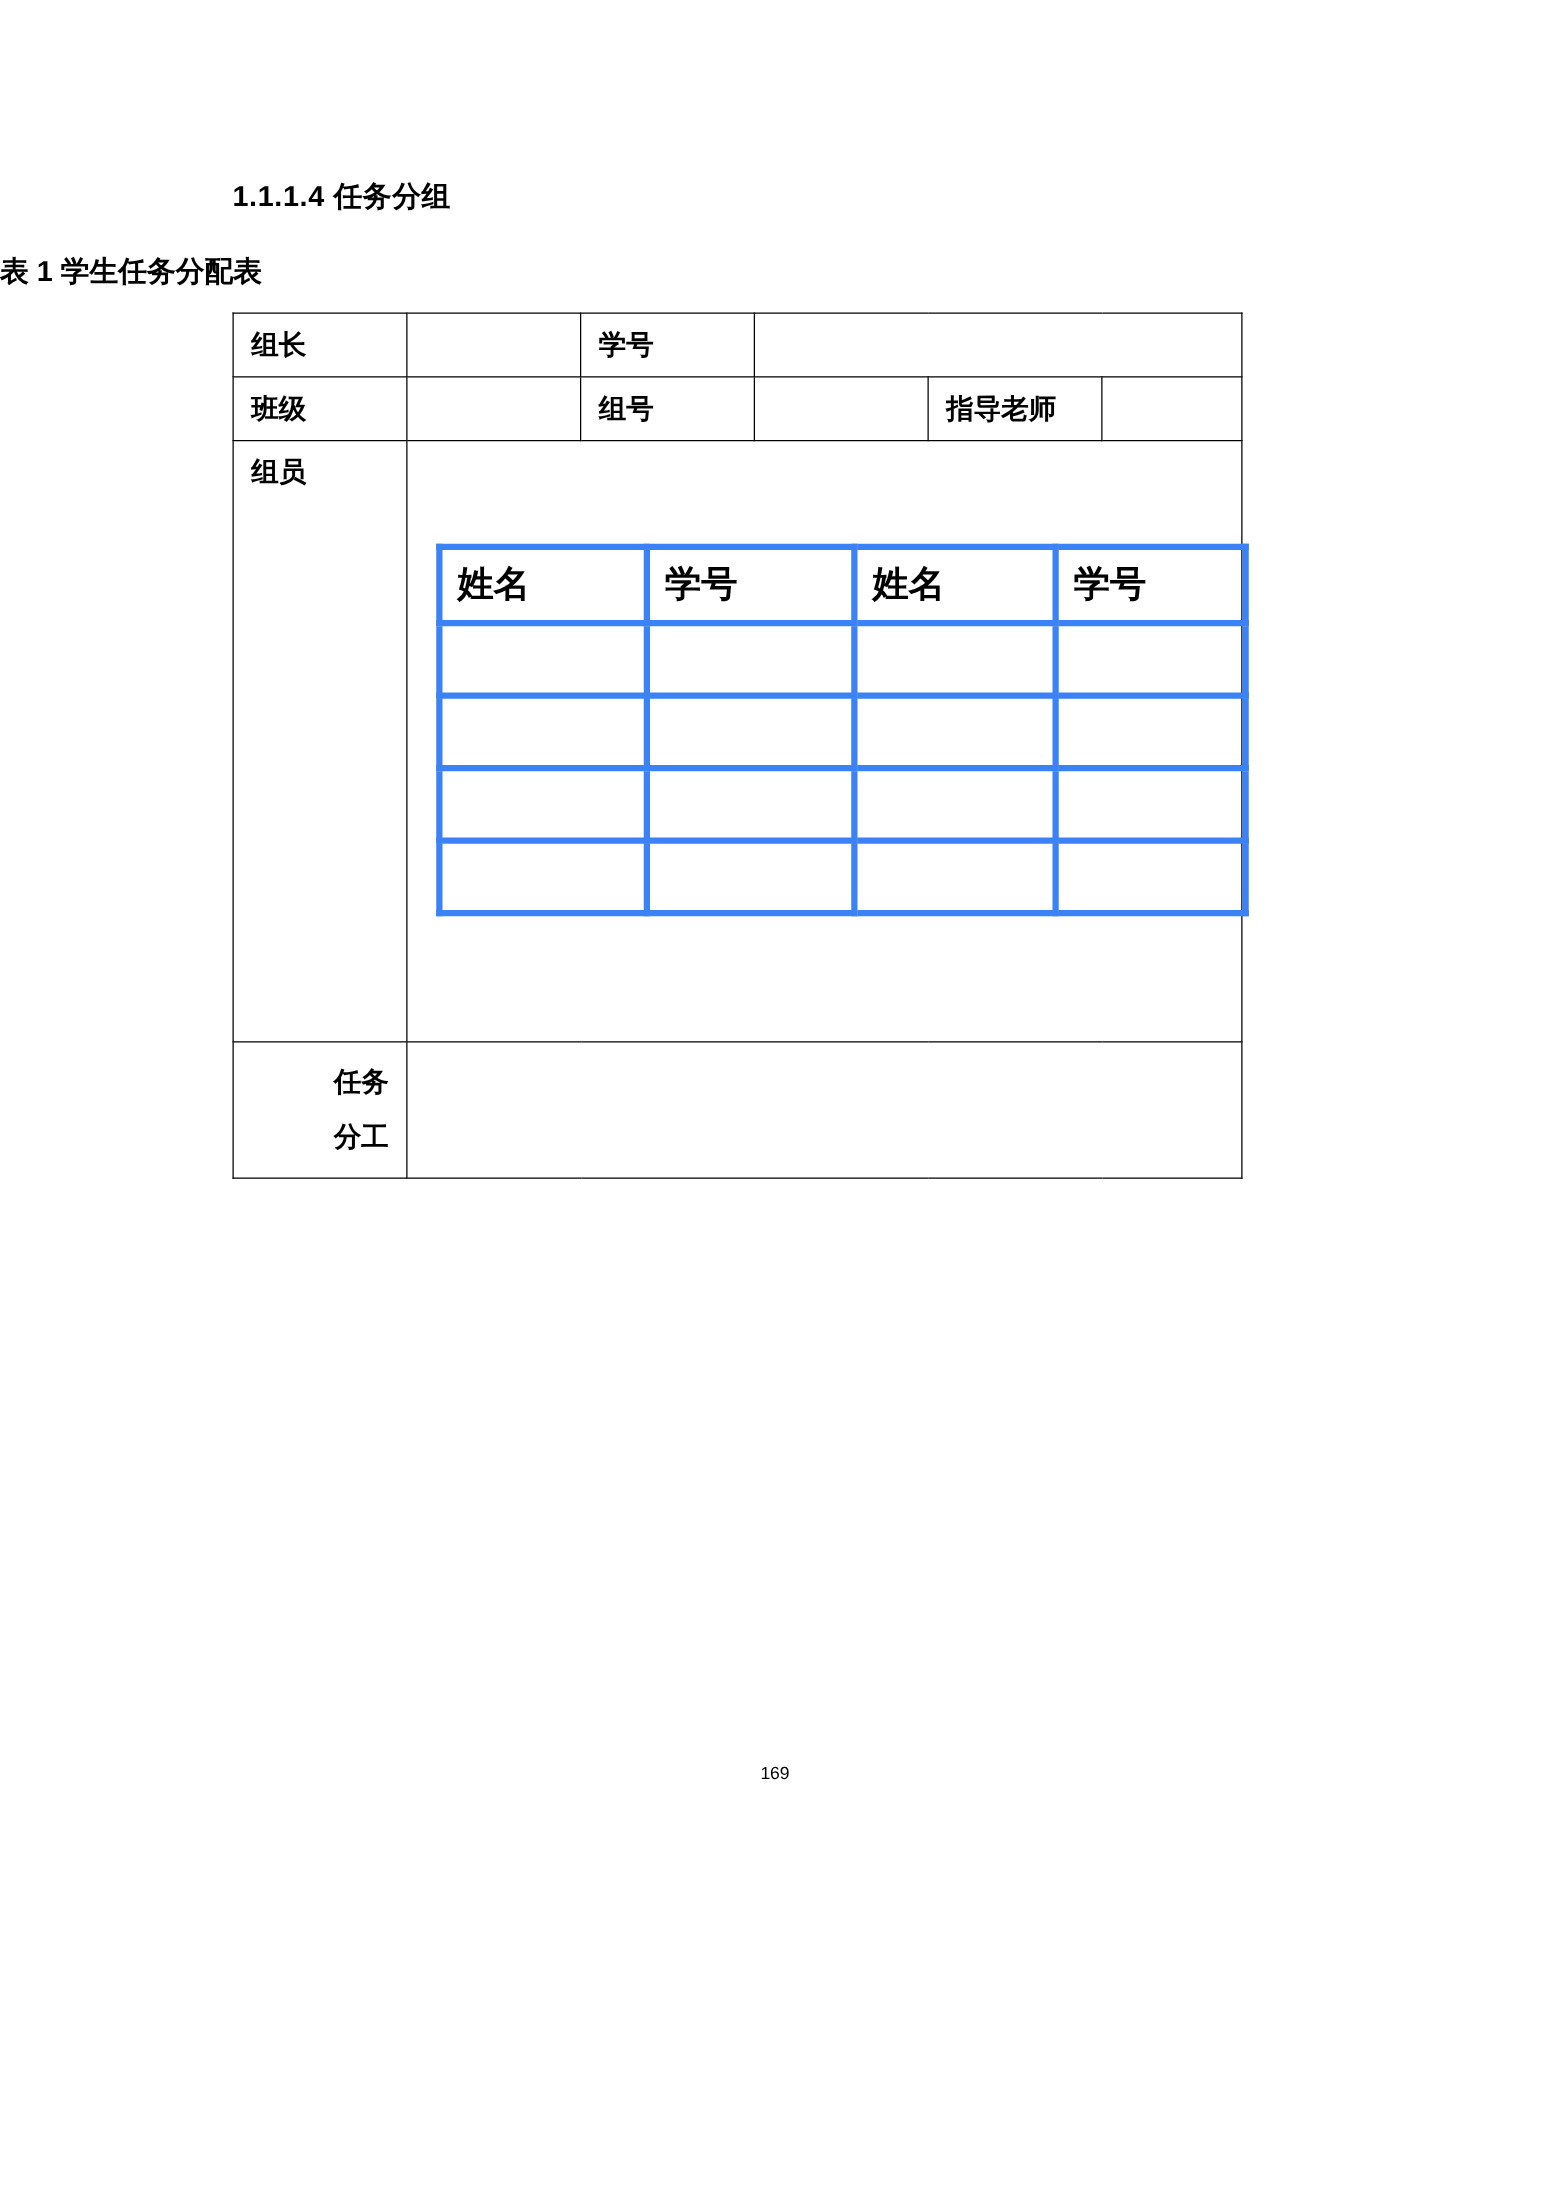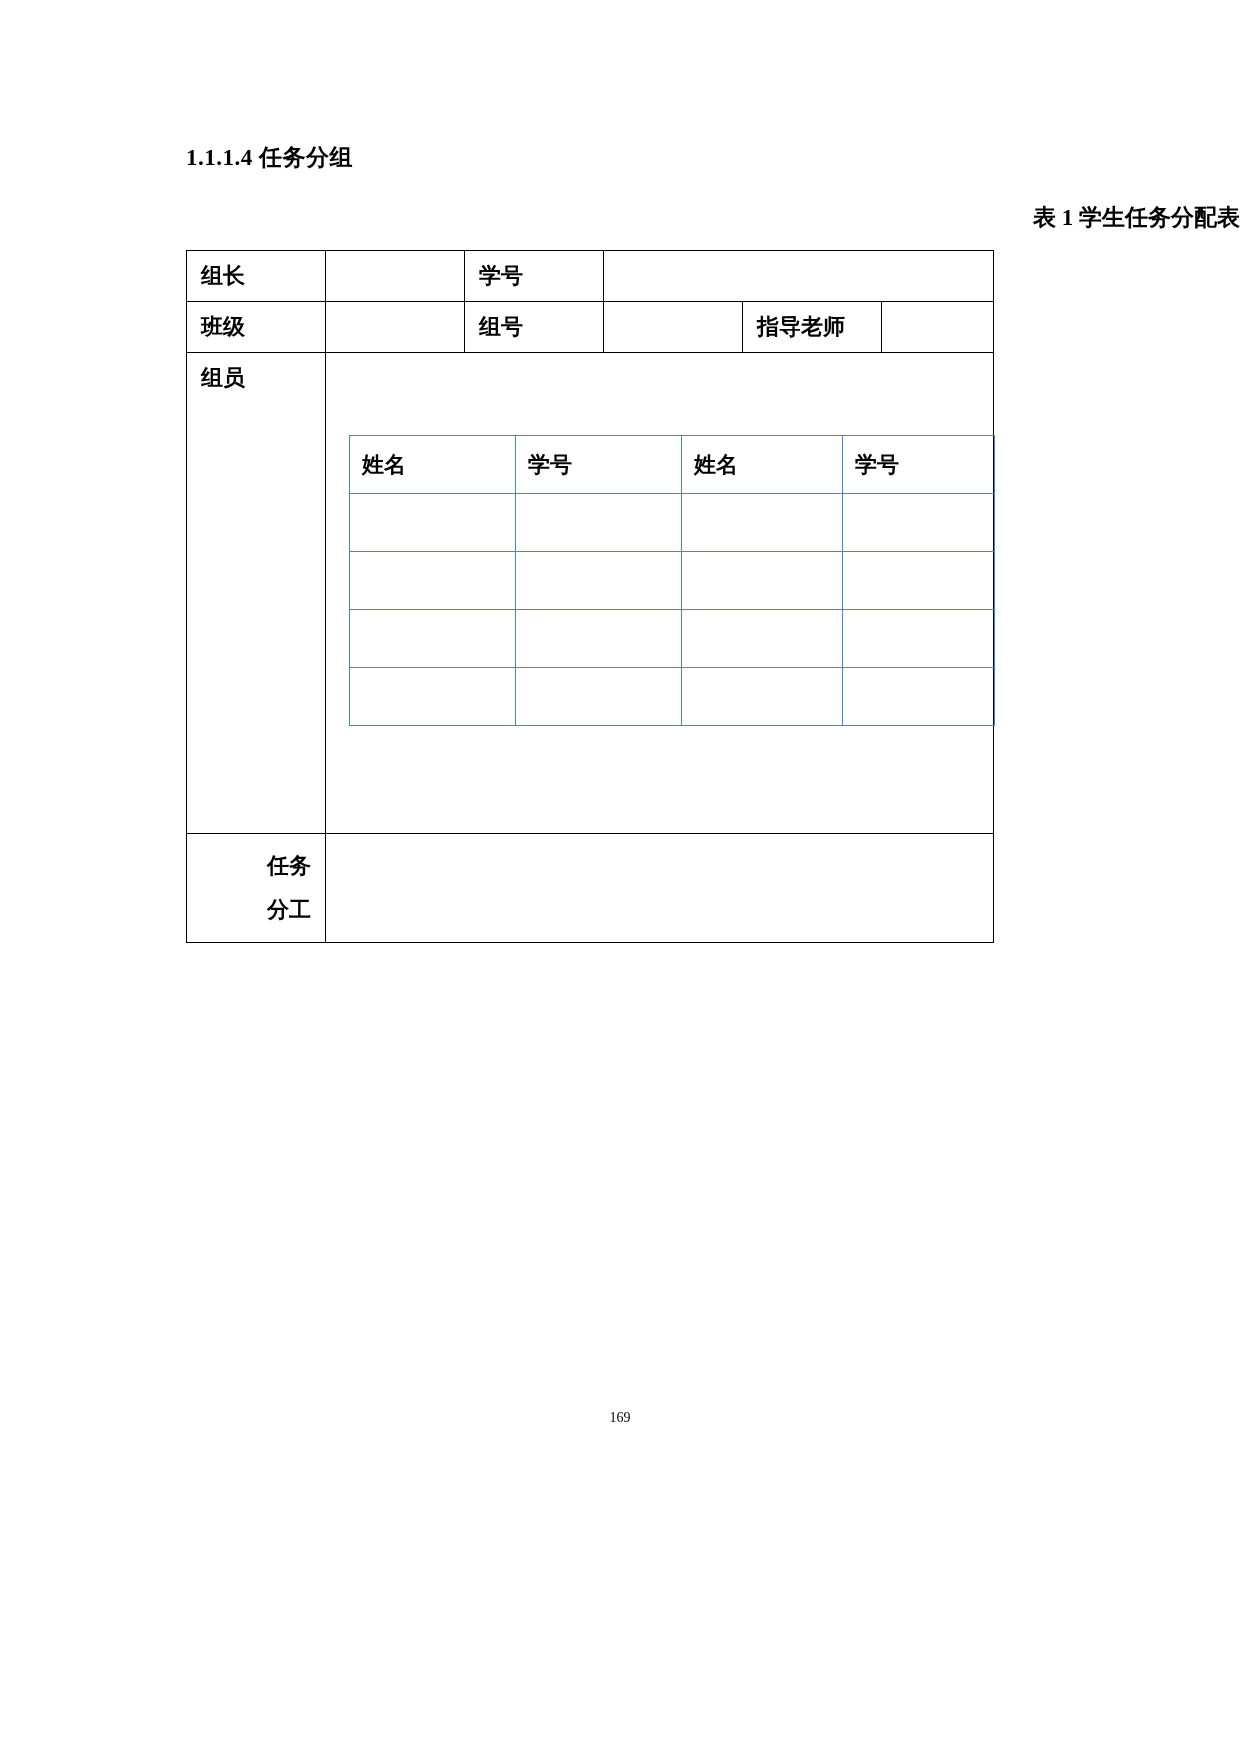--- a/index.html
+++ b/index.html
@@ -15,36 +15,35 @@
     position: relative;
     overflow: hidden;
   }
   .page {
     position: absolute;
     left: 0;
     top: 0;
     width: 1240px;
     height: 1723px;
     box-sizing: border-box;
-    font-family: Liberation Serif, serif;
   }
   .heading {
     position: absolute;
     left: 186px;
     top: 142px;
     font-size: 23px;
     font-weight: bold;
     letter-spacing: 0.5px;
   }
   .table-caption {
     position: absolute;
     left: 0;
     top: 202px;
     width: 1240px;
-    text-align: right;
+    text-align: left;
     font-size: 23px;
     font-weight: bold;
   }
   .outer-table {
     position: absolute;
     left: 186px;
     top: 250px;
     width: 807px;
     border-collapse: collapse;
     table-layout: fixed;
@@ -78,24 +77,24 @@
   }
   .inner-table {
     position: absolute;
     left: 9px;
     top: 72px;
     width: 645px;
     border-collapse: collapse;
     table-layout: fixed;
   }
   .inner-table td {
-    border: 1px solid #3b82f6;
+    border: 5px solid #3b82f6;
     height: 58px;
     padding: 8px 12px;
-    font-size: 22px;
+    font-size: 29px;
     font-weight: bold;
     vertical-align: middle;
     box-sizing: border-box;
   }
   .inner-table td.empty {
     font-weight: normal;
   }
   .task-label-cell {
     vertical-align: middle;
     text-align: right;

